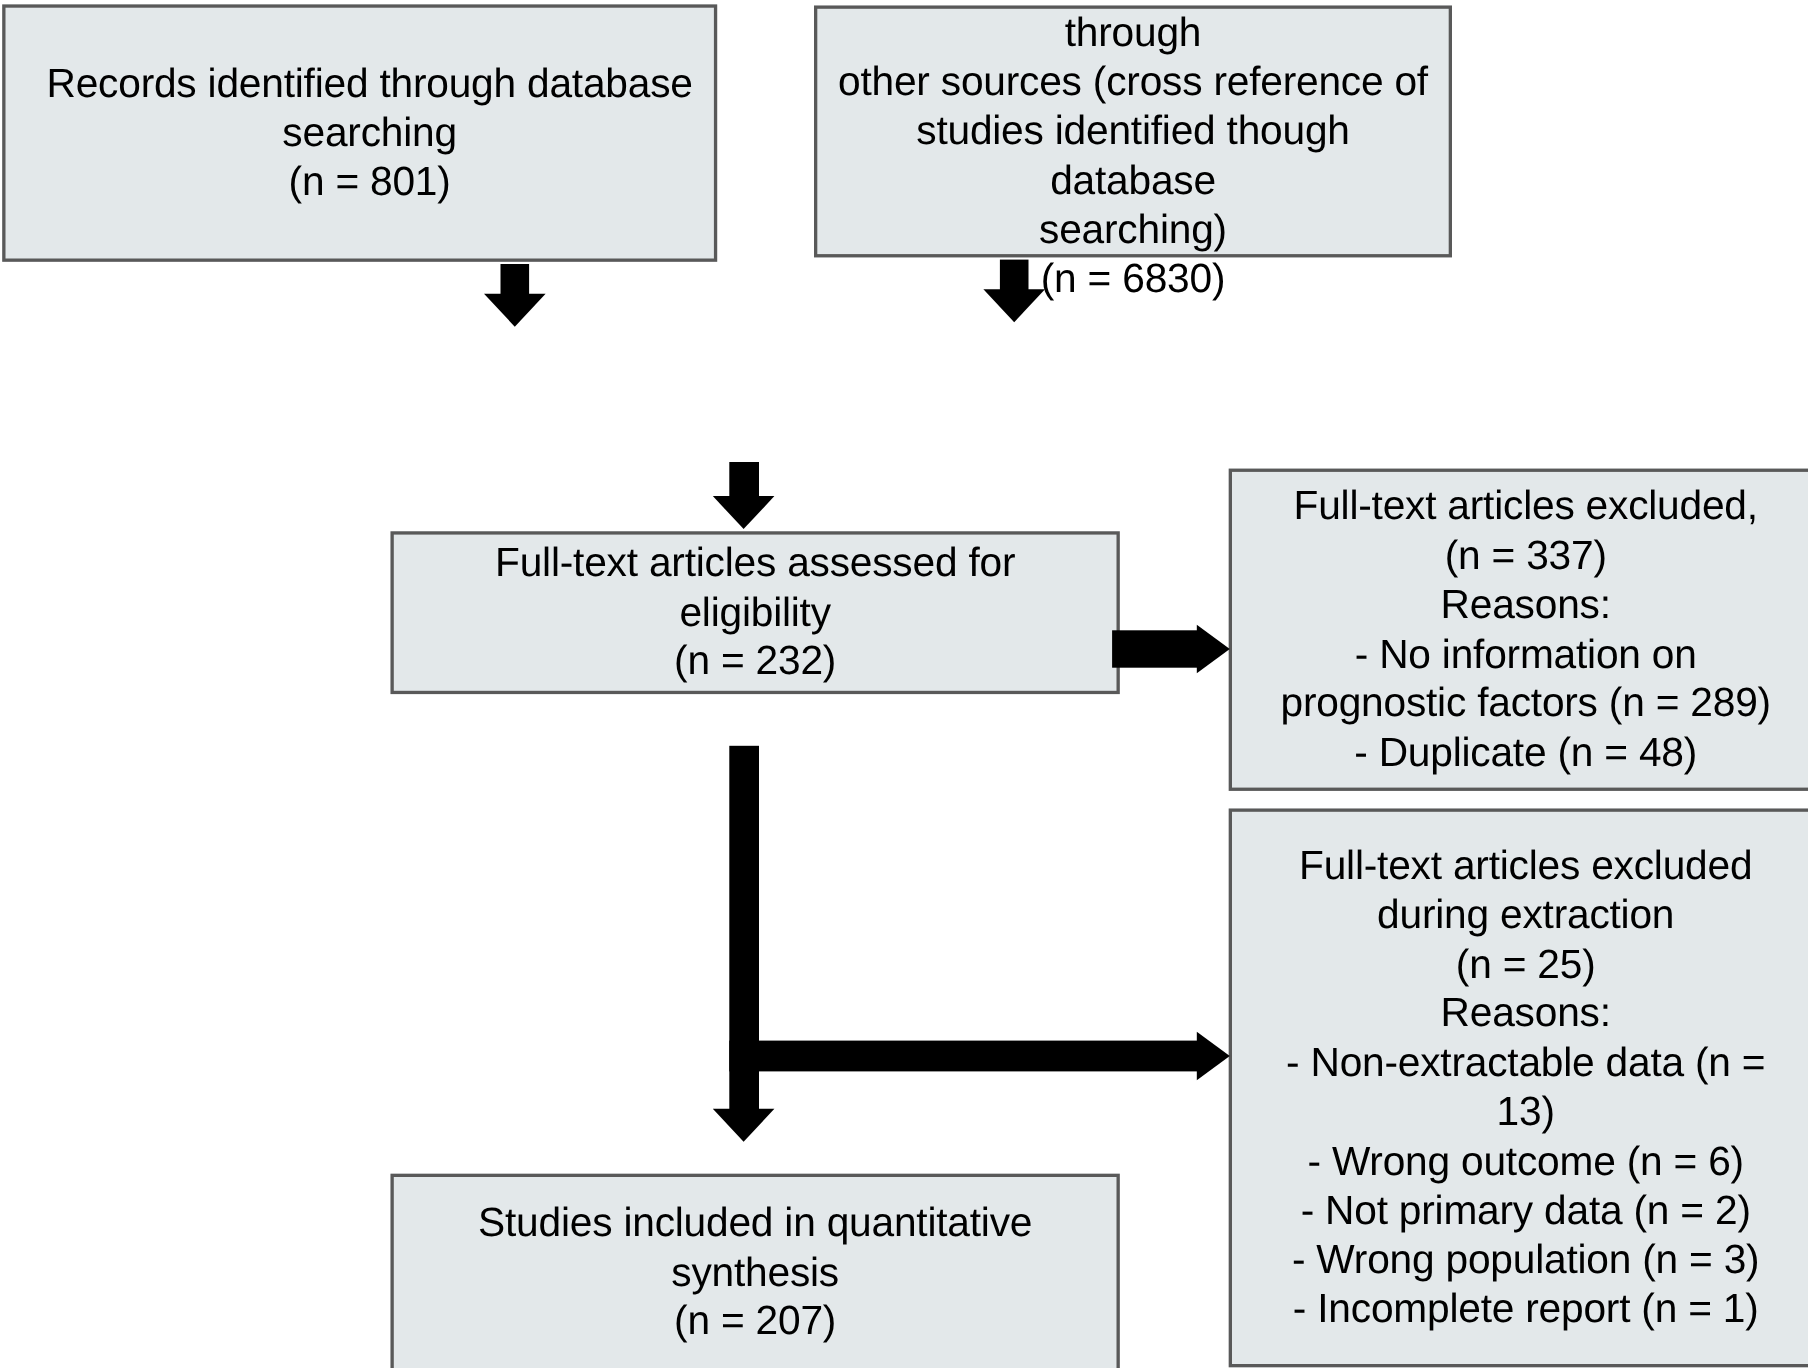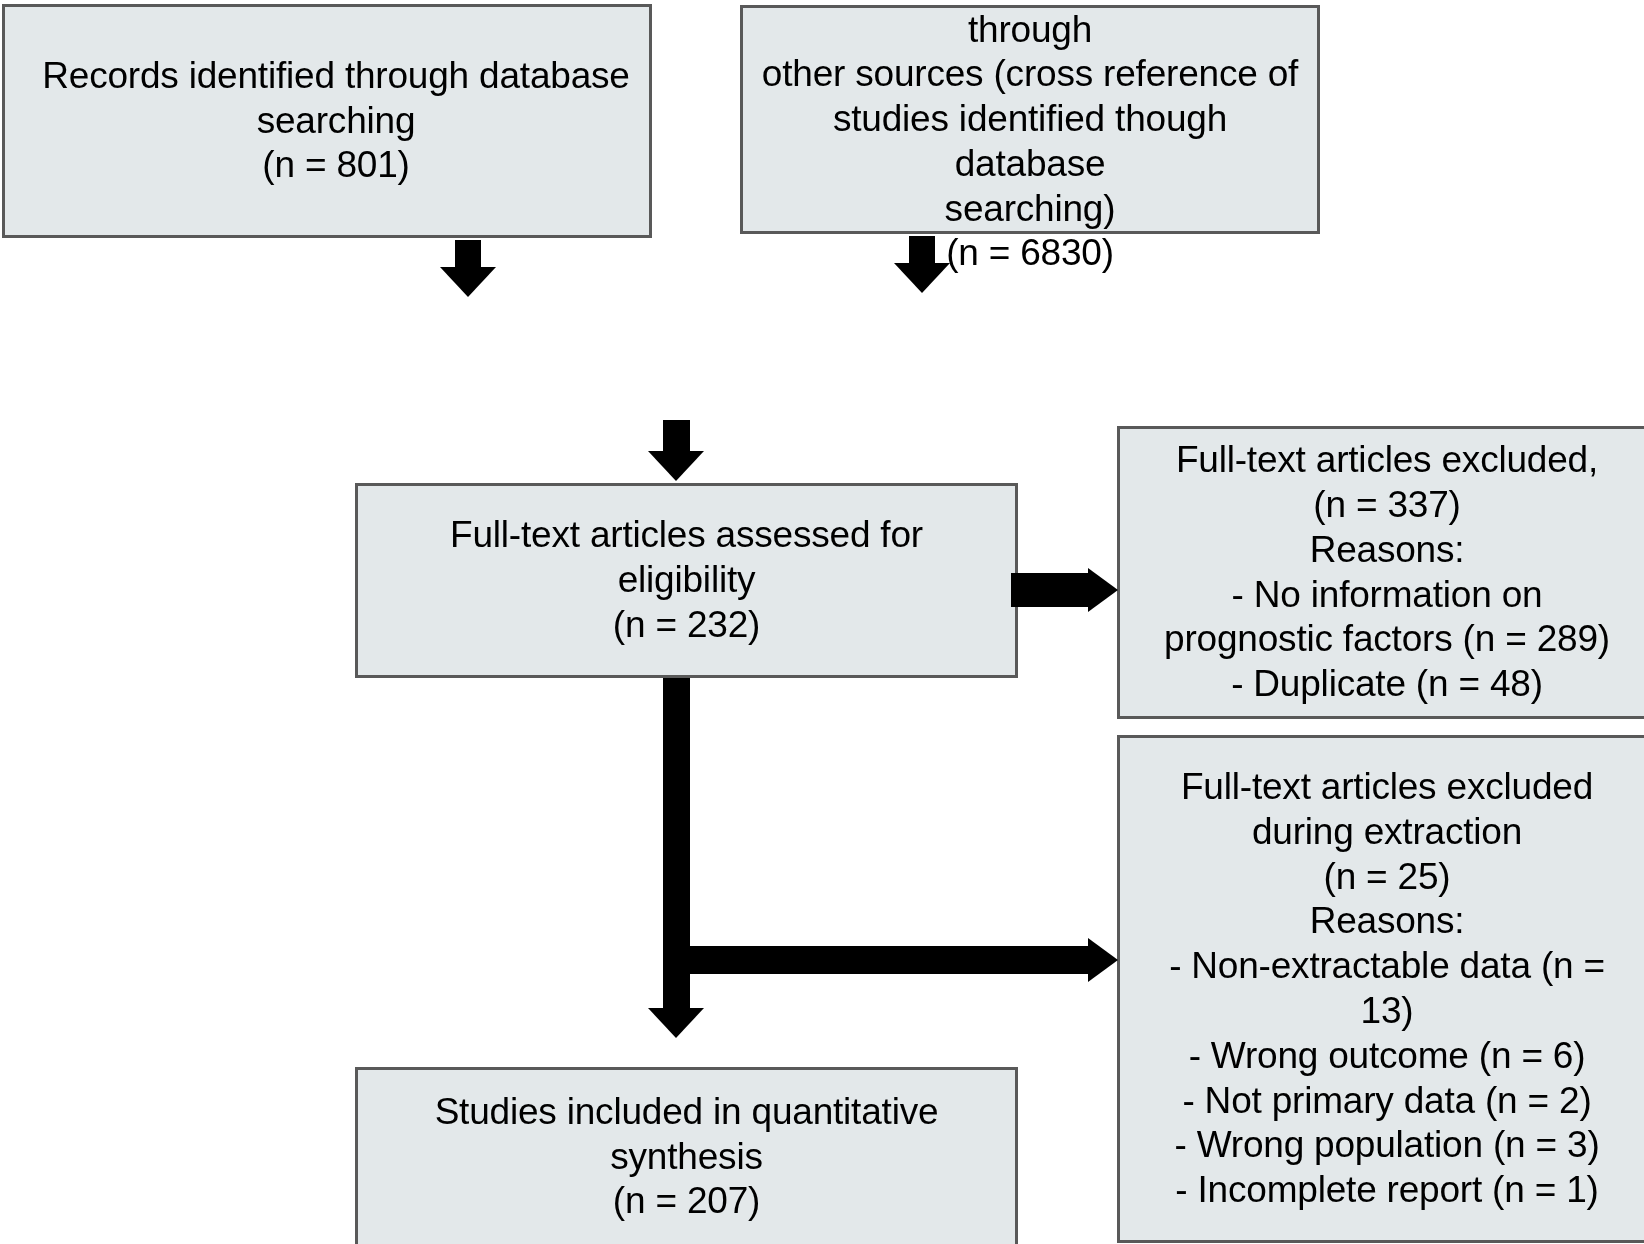--- a/index.html
+++ b/index.html
@@ -30,21 +30,21 @@
     font-size: 37px;
     line-height: 1.21;
     letter-spacing: -0.2px;
     white-space: pre-line;
     padding: 2px 10px;
   }
   
   #node-db-records      { left: 2px;    top: 4px;    width: 650px;  height: 234px; padding-left: 28px; }
   #node-other-records   { left: 740px;  top: 5px;    width: 580px;  height: 229px; }
   #node-after-dupes     { left: 355px;  top: 300px;  width: 663px;  height: 118px; }
-  #node-fulltext-assess { left: 355px;  top: 483px;  width: 663px;  height: 195px; }
+  #node-fulltext-assess { left: 355px;  top: 483px;  width: 663px;  height: 148px; }
   #node-excluded-1      { left: 1117px; top: 426px;  width: 540px;  height: 293px; }
   #node-excluded-2      { left: 1117px; top: 735px;  width: 540px;  height: 508px; }
   #node-included        { left: 355px;  top: 1067px; width: 663px;  height: 180px; }
 
   
   .vline, .hline {
     position: absolute;
     background: #000000;
   }
   .arrow-down {

